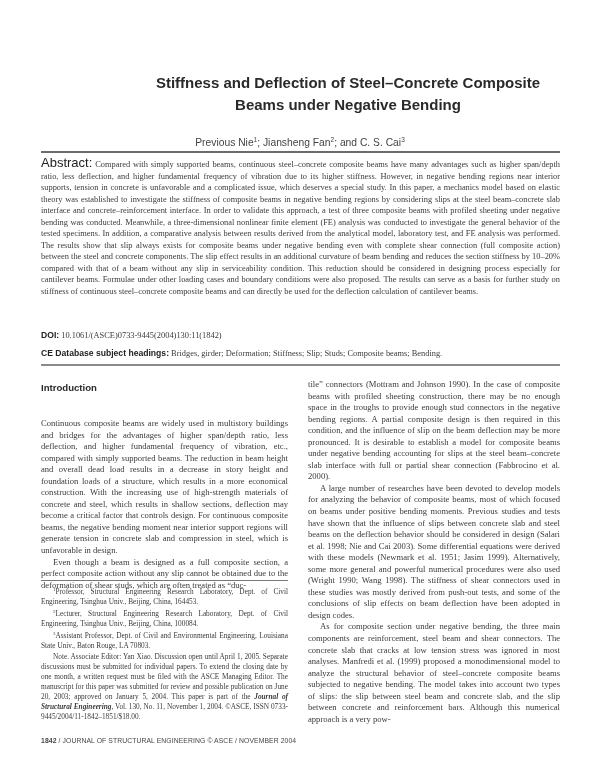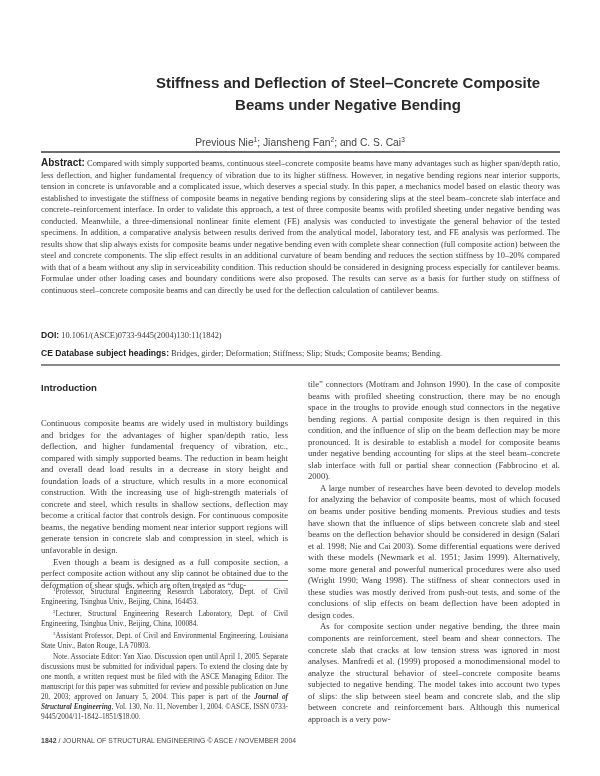--- a/index.html
+++ b/index.html
@@ -17,21 +17,21 @@
   .authors sup { font-size: 6.5px; vertical-align: 4px; }
 
   .rule-top { position: absolute; left: 41px; top: 151px; width: 519px; height: 2px; background: #6b6b6b; }
   .rule-bottom { position: absolute; left: 41px; top: 364px; width: 519px; height: 1.5px; background: #8a8a8a; }
 
   .abstract {
     position: absolute; left: 41px; top: 157px; width: 519px;
     font-family: "Liberation Serif", serif; font-size: 8.4px; line-height: 11.5px;
     text-align: justify; color: #3a3a3a;
   }
-  .abstract .lbl { font-family: "Liberation Sans", sans-serif; font-weight: bold; font-size: 10px; color: #222; }
+  .abstract .lbl { font-family: "Liberation Sans", sans-serif; font-weight: normal; font-size: 13px; color: #222; }
   .meta {
     position: absolute; left: 41px; width: 519px;
     font-family: "Liberation Serif", serif; font-size: 8.4px; line-height: 11px; color: #3a3a3a;
   }
   .meta .lbl { font-family: "Liberation Sans", sans-serif; font-weight: bold; font-size: 8.6px; color: #222; }
 
   .col { position: absolute; font-family: "Liberation Serif", serif; font-size: 8.6px; line-height: 11.55px; text-align: justify; color: #3a3a3a; }
   .col p { margin: 0; }
   .col p.indent { text-indent: 12px; }
   .col-left { left: 41px; top: 418px; width: 247px; }

